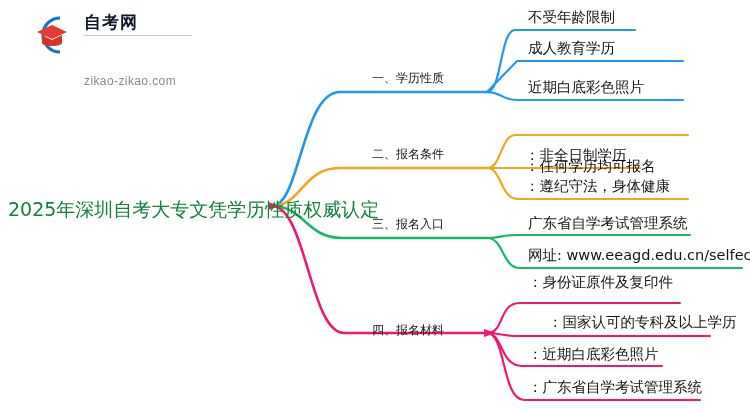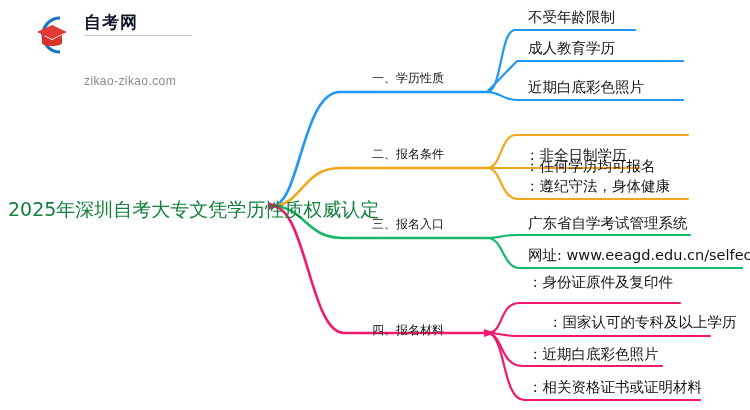--- a/index.html
+++ b/index.html
@@ -165,13 +165,13 @@
 <div class="node leaf-node" style="left:525px; top:177px;">：遵纪守法，身体健康</div>
 
 <div class="node branch-node" style="left:372px; top:216px;">三、报名入口</div>
 <div class="node leaf-node" style="left:528px; top:214px;">广东省自学考试管理系统</div>
 <div class="node leaf-node" style="left:528px; top:246px;">网址: www.eeagd.edu.cn/selfec/</div>
 
 <div class="node branch-node" style="left:372px; top:322px;">四、报名材料</div>
 <div class="node leaf-node" style="left:528px; top:273px;">：身份证原件及复印件</div>
 <div class="node leaf-node" style="left:528px; top:313px;margin-left:20px;">：国家认可的专科及以上学历</div>
 <div class="node leaf-node" style="left:528px; top:345px;">：近期白底彩色照片</div>
-<div class="node leaf-node" style="left:528px; top:378px;">：相关资格证书或证明材料</div>
+<div class="node leaf-node" style="left:528px; top:378px;">：广东省自学考试管理系统</div>
 
 </body></html>

